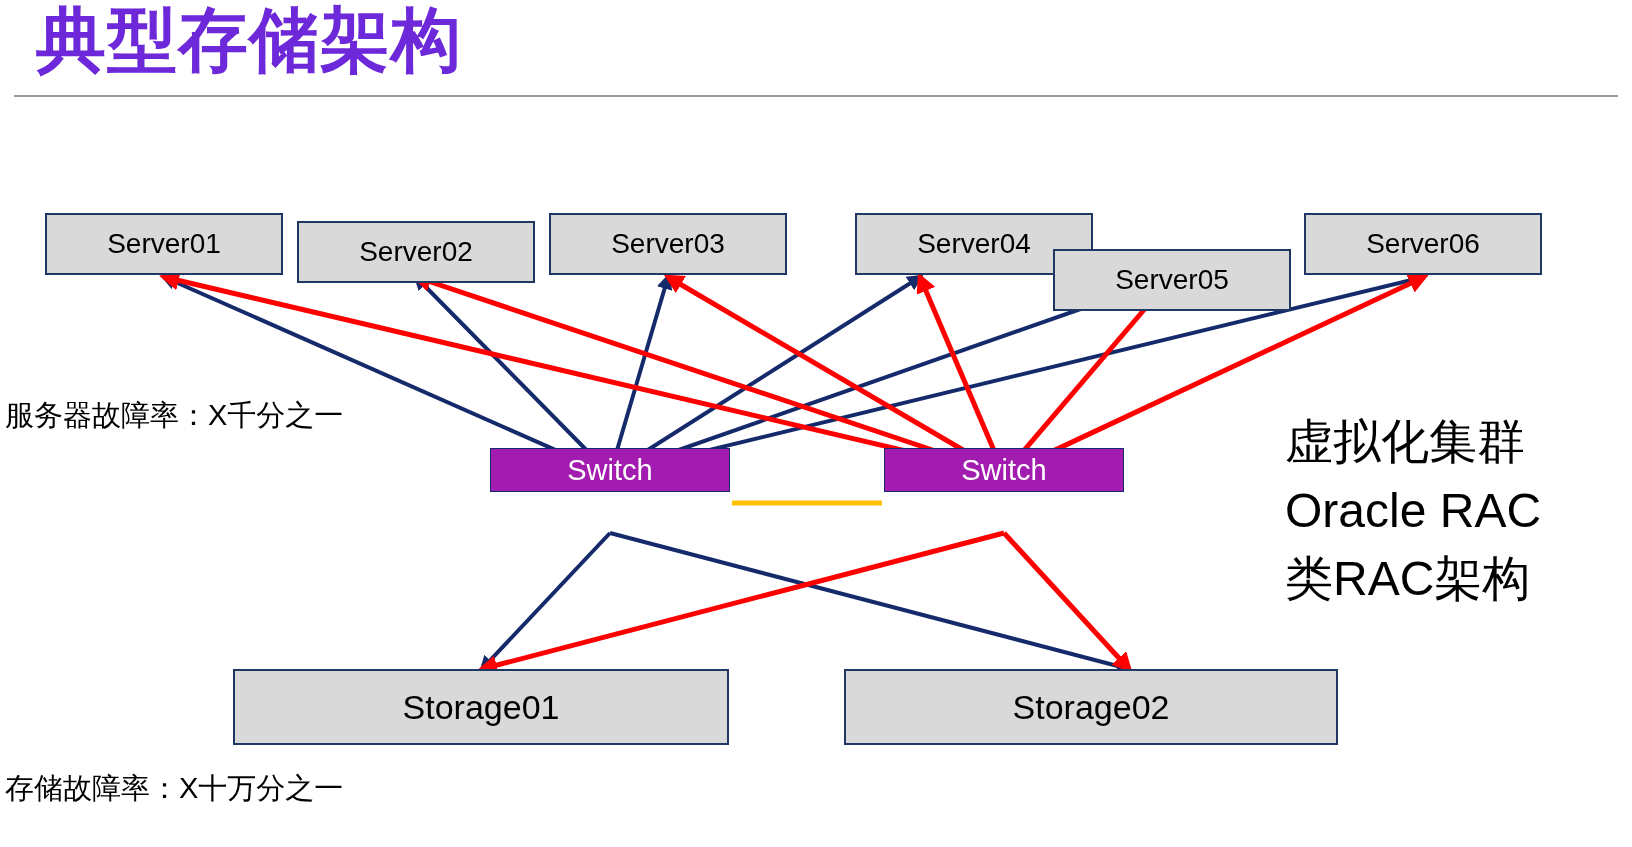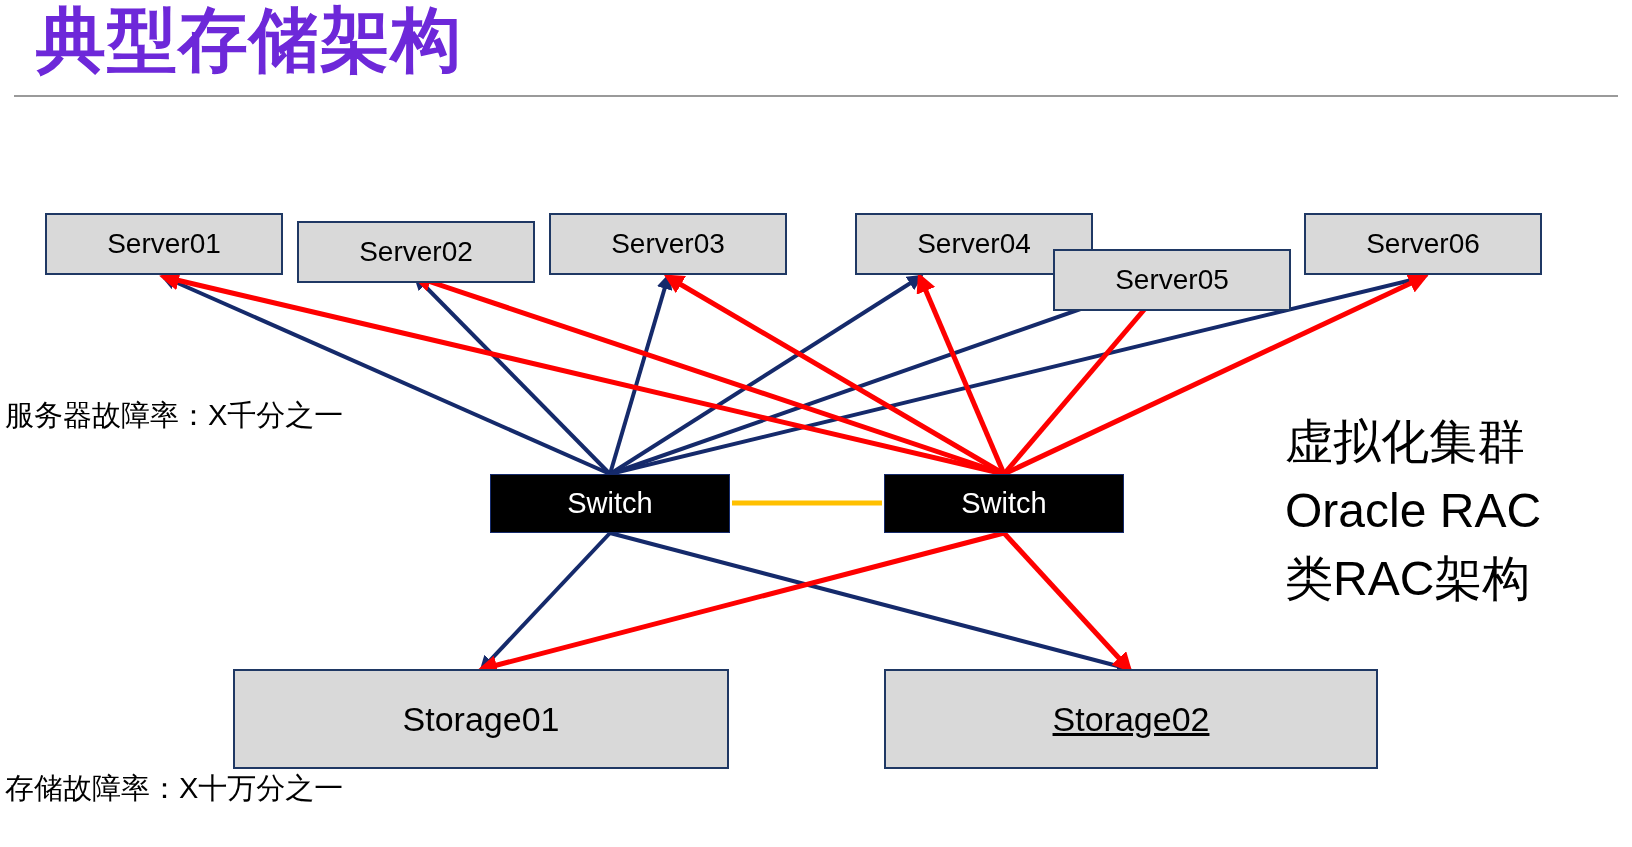--- a/index.html
+++ b/index.html
@@ -25,33 +25,33 @@
     position:absolute;z-index:2;
     display:flex;align-items:center;justify-content:center;
     box-sizing:border-box;
   }
   .server{
     width:238px;height:62px;top:213px;
     background:#d9d9d9;border:2px solid #1f3864;
     font-size:28px;color:#000;
   }
   .sw{
-    width:240px;height:59px;top:474px;
-    background:#000000;border:1px solid #152a6b;
+    width:240px;height:44px;top:448px;
+    background:#a21caf;border:1px solid #152a6b;
     font-size:29px;color:#ffffff;
   }
   .storage{
-    width:496px;height:100px;top:669px;
+    width:496px;height:76px;top:669px;
     background:#d9d9d9;border:2px solid #1f3864;
     font-size:34px;color:#000;
   }
   .s1{left:45px;}  .s2{left:297px;margin-top:8px;} .s3{left:549px;text-align:right;}
   .s4{left:831px;margin-left:24px;} .s5{left:1053px;margin-top:36px;} .s6{left:1304px;}
   .sw1{left:490px;} .sw2{left:884px;}
-  .st1{left:233px;} .st2{left:884px;width:494px;text-decoration:underline;}
+  .st1{left:233px;} .st2{left:844px;width:494px;}
   .note-left{
     position:absolute;left:5px;top:368px;
     font-size:29px;color:#000;margin-top:28px;
   }
   .note-bottom{
     position:absolute;left:5px;top:769px;
     font-size:29px;color:#000;
   }
   .note-right{
     position:absolute;left:1285px;top:408px;

